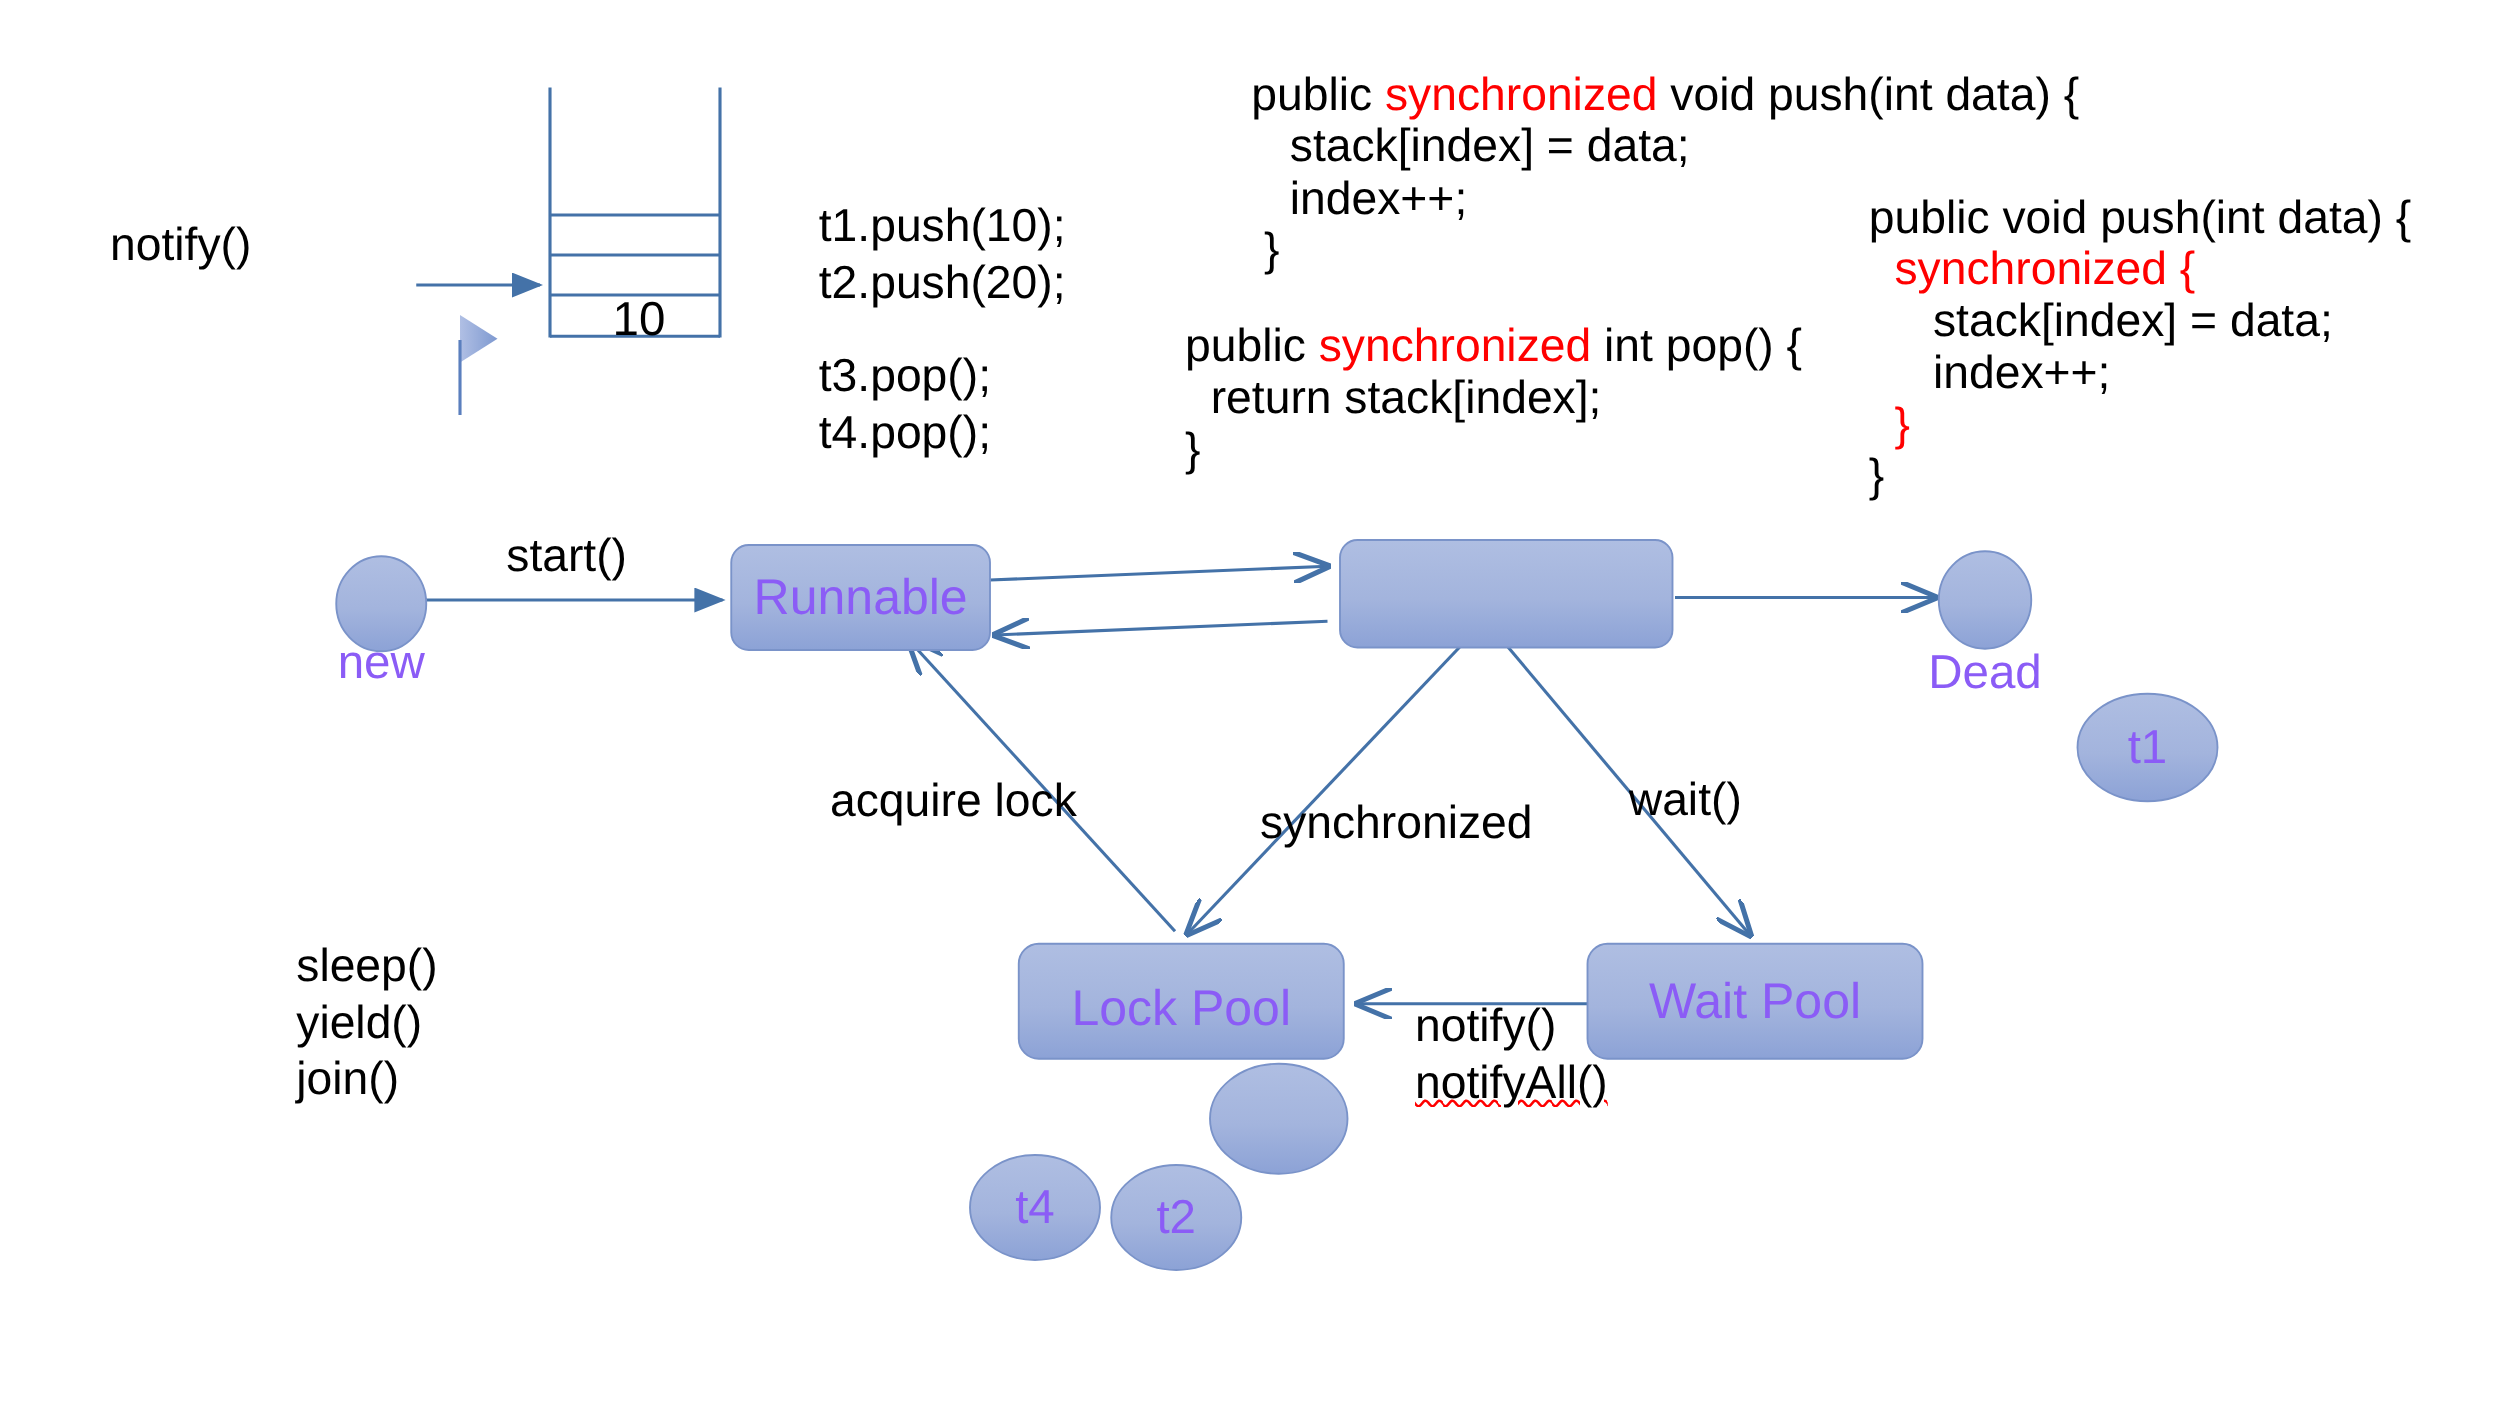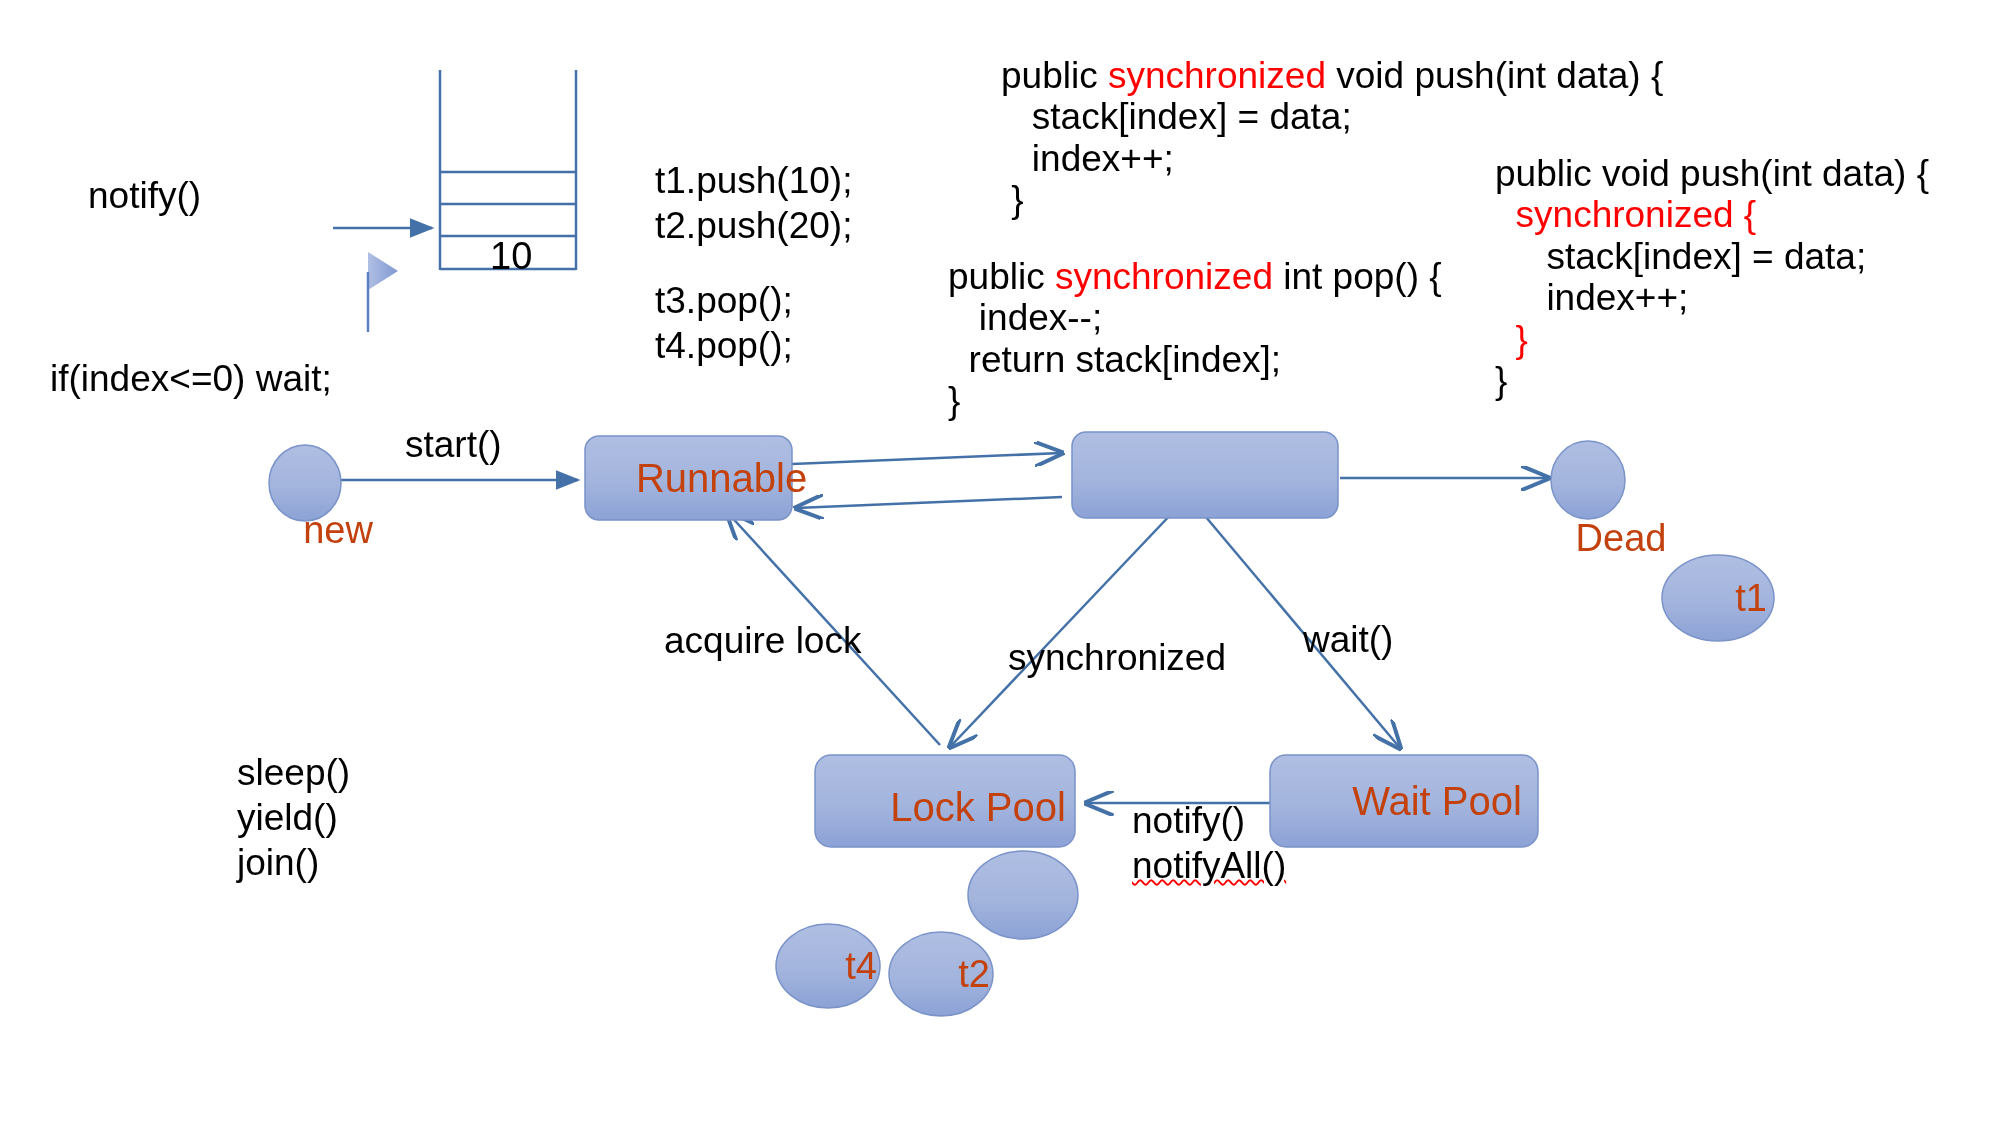--- a/index.html
+++ b/index.html
@@ -32,23 +32,22 @@
     font-size: 37px;
   }
   .kw-red { color: #FF0000; }
   .label { font-size: 37px; }
   .nodelabel {
     position: absolute;
     display: flex;
     align-items: center;
     justify-content: center;
     font-size: 40px;
-    color: #c2410c;
+    color: #8b5cf6;
     pointer-events: none;
-    padding-left: 33px;
   }
   .spellerr {
     border-bottom: 3px wavy #FF0000;
     text-decoration: underline;
     text-decoration-style: wavy;
     text-decoration-color: #FF0000;
     text-decoration-thickness: 2px;
   }
   svg { position: absolute; left: 0; top: 0; }
 </style>
@@ -159,32 +158,31 @@
     <g>
       <ellipse cx="828" cy="966" rx="52" ry="42" fill="url(#nodeGrad)" stroke="#7A93C9" stroke-width="1.5"></ellipse>
     </g>
     <g>
       <ellipse cx="941" cy="974" rx="52" ry="42" fill="url(#nodeGrad)" stroke="#7A93C9" stroke-width="1.5"></ellipse>
     </g>
   </svg>
 
   <div class="txt label" style="left:88px; top:175px;">notify()</div>
 
-  <div class="txt label" style="left:50px; top:358px;">if(index&lt;=0) wait;</div>
 
   <div class="txt" style="left:490px; top:235px; font-size:38px;">10</div>
 
   <div class="txt label" style="left:655px; top:160px;">t1.push(10);</div>
   <div class="txt label" style="left:655px; top:205px;">t2.push(20);</div>
   <div class="txt label" style="left:655px; top:280px;">t3.pop();</div>
   <div class="txt label" style="left:655px; top:325px;">t4.pop();</div>
 
   <div class="txt code" style="left:965px; top:55px;margin-left:36px;"><div><span>public </span><span class="kw-red">synchronized</span><span> void push(int data) {</span></div><div><span>   stack[index] = data;</span></div><div><span>   index++;</span></div><div><span> }</span></div></div>
 
-  <div class="txt code" style="left:948px; top:256px;"><div><span>public </span><span class="kw-red">synchronized</span><span> int pop() {</span></div><div><span>   index--;</span></div><div><span>  return stack[index];</span></div><div><span>}</span></div></div>
+  <div class="txt code" style="left:948px; top:256px;"><div><span>public </span><span class="kw-red">synchronized</span><span> int pop() {</span></div><div><span>  return stack[index];</span></div><div><span>}</span></div></div>
 
   <div class="txt code" style="left:1495px; top:153px;"><div><span>public void push(int data) {</span></div><div><span>  </span><span class="kw-red">synchronized {</span></div><div><span>     stack[index] = data;</span></div><div><span>     index++;</span></div><div><span class="kw-red">  }</span></div><div><span>}</span></div></div>
 
   <div class="nodelabel" style="left:240px; top:505px; width:130px; height:50px; font-size:38px;">new</div>
 
   <div class="nodelabel" style="left:585px; top:436px; width:207px; height:84px;">Runnable</div>
 
 
   <div class="nodelabel" style="left:1523px; top:513px; width:130px; height:50px; font-size:38px;">Dead</div>
 

